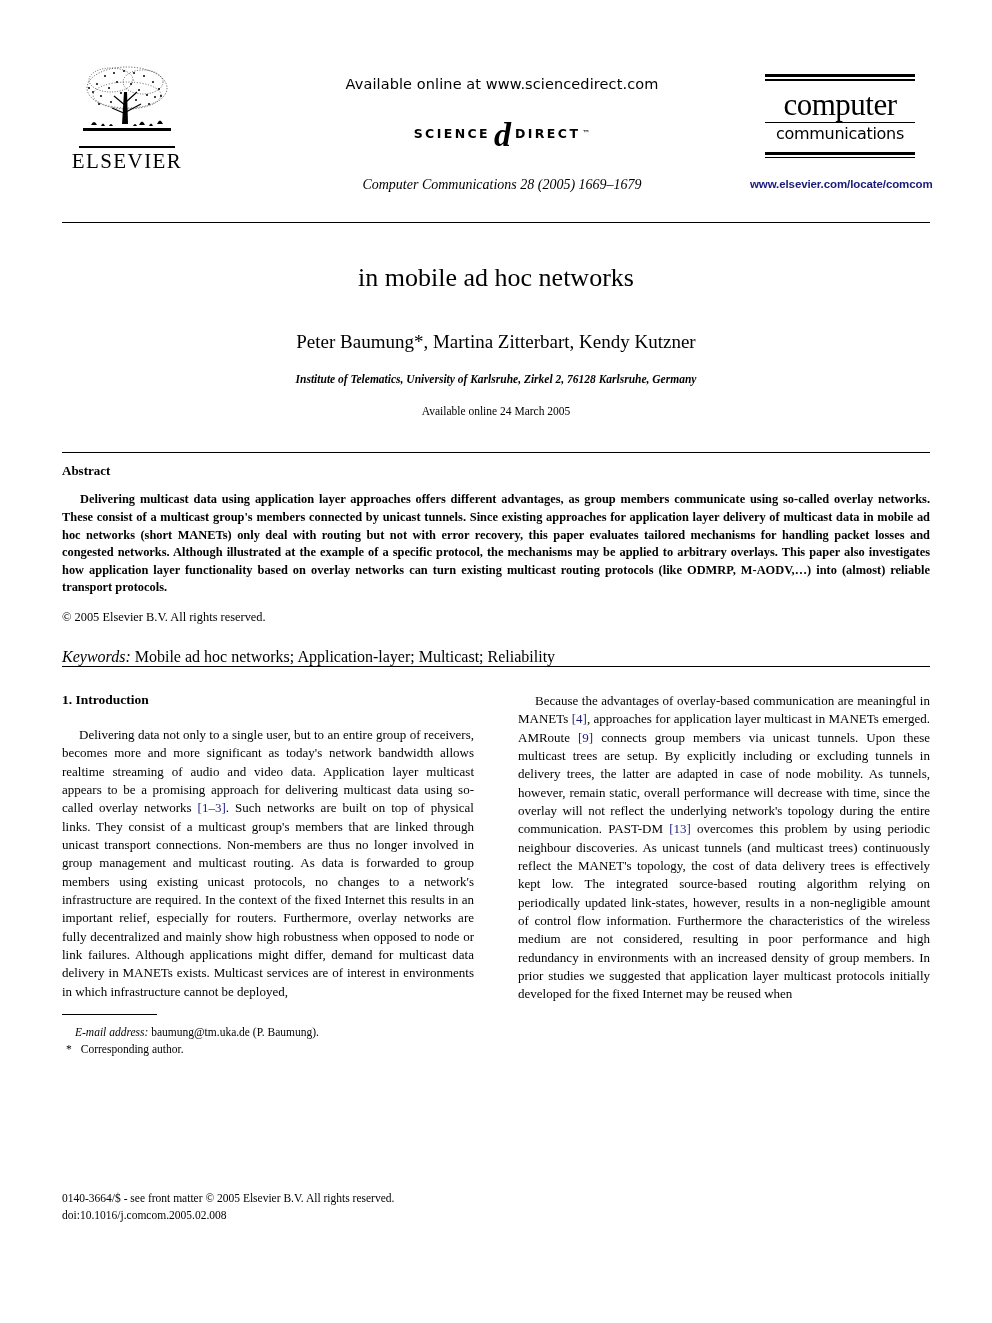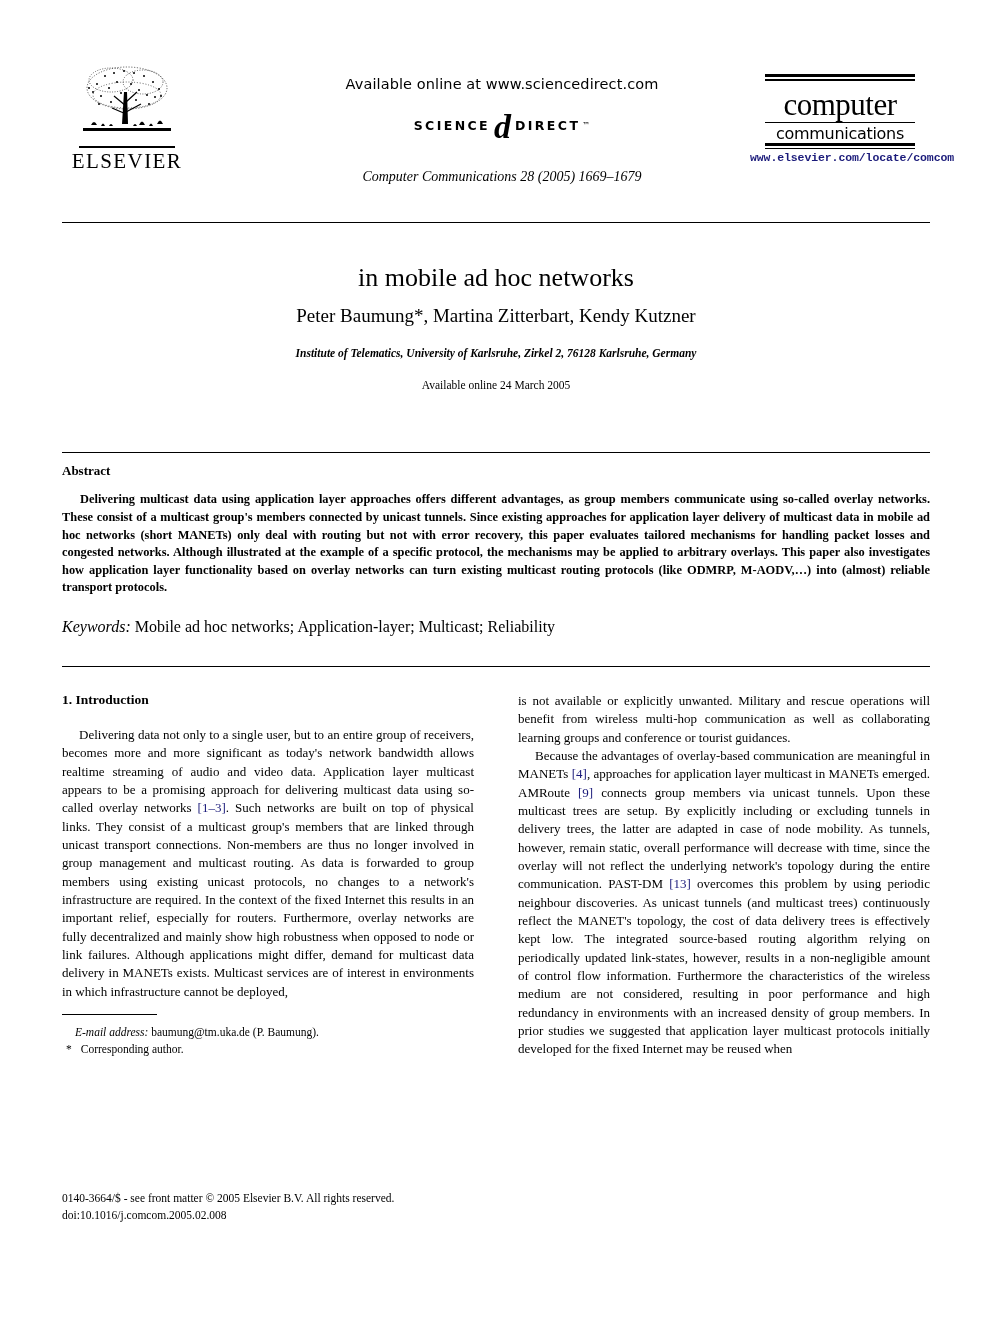--- a/index.html
+++ b/index.html
@@ -57,21 +57,21 @@
     width: 420px;
     text-align: center;
   }
   .sd-avail {
     font-family: "DejaVu Sans", sans-serif;
     font-size: 14.5px;
     letter-spacing: 0.1px;
     white-space: nowrap;
   }
   .sd-logo {
-    margin-top: 20px;
+    margin-top: 28px;
     display: flex;
     align-items: center;
     justify-content: center;
     gap: 2px;
   }
   .sd-word {
     font-family: "DejaVu Sans", sans-serif;
     font-weight: bold;
     font-size: 12.5px;
     letter-spacing: 2.4px;
@@ -119,24 +119,25 @@
     line-height: 1.04;
     margin-top: 8px;
     letter-spacing: -0.5px;
   }
   .cc-midrule { width: 150px; height: 1.5px; background: #000; margin: 1px auto 2px auto; }
   .cc-comms {
     font-family: "DejaVu Sans", sans-serif;
     font-size: 16px;
     letter-spacing: -0.3px;
     line-height: 1.1;
+    margin-bottom: 9px;
   }
   .cc-url {
-    margin-top: 2px;
-    font-family: Liberation Mono, monospace;
+    margin-top: 20px;
+    font-family: Liberation Sans, sans-serif;
     font-weight: bold;
     font-size: 11.5px;
     color: #1a1a7a;
     letter-spacing: -0.1px;
     white-space: nowrap;
   }
 
   
   .rule-full {
     position: absolute;
@@ -152,21 +153,21 @@
     text-align: center;
   }
   .paper-title {
     font-family: "Liberation Serif", serif;
     font-size: 26px;
     line-height: 1.28;
     font-weight: normal;
     margin: 0;
   }
   .authors {
-    margin-top: 10px;
+    margin-top: 36px;
     font-family: "Liberation Serif", serif;
     font-size: 19px;
   }
   .affiliation {
     margin-top: 20px;
     font-family: "Liberation Serif", serif;
     font-style: italic;
     font-weight: bold;
     font-size: 11.5px;
   }
@@ -362,20 +363,21 @@
     <div class="dates">
       <div>Available online 24 March 2005</div>
     </div>
   </div>
 
   <div class="rule-full" style="top:452px;"></div>
 
   <div class="abstract-sec">
     <div class="abstract-head">Abstract</div>
     <p class="abstract-body">Delivering multicast data using application layer approaches offers different advantages, as group members communicate using so-called overlay networks. These consist of a multicast group's members connected by unicast tunnels. Since existing approaches for application layer delivery of multicast data in mobile ad hoc networks (short MANETs) only deal with routing but not with error recovery, this paper evaluates tailored mechanisms for handling packet losses and congested networks. Although illustrated at the example of a specific protocol, the mechanisms may be applied to arbitrary overlays. This paper also investigates how application layer functionality based on overlay networks can turn existing multicast routing protocols (like ODMRP, M-AODV,…) into (almost) reliable transport protocols.</p>
+    <div class="abstract-copy">© 2005 Elsevier B.V. All rights reserved.</div>
     <div class="keywords">
       <i>Keywords:</i>
       <span>Mobile ad hoc networks; Application-layer; Multicast; Reliability</span>
     </div>
   </div>
 
   <div class="rule-full" style="top:666px;"></div>
 
   <div class="columns">
 
@@ -384,21 +386,20 @@
       <p class="para"><span>Delivering data not only to a single user, but to an entire group of receivers, becomes more and more significant as today's network bandwidth allows realtime streaming of audio and video data. Application layer multicast appears to be a promising approach for delivering multicast data using so-called overlay networks </span><span class="ref">[1–3]</span><span>. Such networks are built on top of physical links. They consist of a multicast group's members that are linked through unicast transport connections. Non-members are thus no longer involved in group management and multicast routing. As data is forwarded to group members using existing unicast protocols, no changes to a network's infrastructure are required. In the context of the fixed Internet this results in an important relief, especially for routers. Furthermore, overlay networks are fully decentralized and mainly show high robustness when opposed to node or link failures. Although applications might differ, demand for multicast data delivery in MANETs exists. Multicast services are of interest in environments in which infrastructure cannot be deployed,</span></p>
 
       <div class="footnote-rule"></div>
       <div class="footnote">
         <div><i>E-mail address:</i> <span>baumung@tm.uka.de (P. Baumung).</span></div>
         <div><span class="star">*</span><span>Corresponding author.</span></div>
       </div>
     </div>
 
     <div class="col col-right">
-      <p class="para cont">is not available or explicitly unwanted. Military and rescue operations will benefit from wireless multi-hop communication as well as collaborating learning groups and conference or tourist guidances.</p>
       <p class="para"><span>Because the advantages of overlay-based communication are meaningful in MANETs </span><span class="ref">[4]</span><span>, approaches for application layer multicast in MANETs emerged. AMRoute </span><span class="ref">[9]</span><span> connects group members via unicast tunnels. Upon these multicast trees are setup. By explicitly including or excluding tunnels in delivery trees, the latter are adapted in case of node mobility. As tunnels, however, remain static, overall performance will decrease with time, since the overlay will not reflect the underlying network's topology during the entire communication. PAST-DM </span><span class="ref">[13]</span><span> overcomes this problem by using periodic neighbour discoveries. As unicast tunnels (and multicast trees) continuously reflect the MANET's topology, the cost of data delivery trees is effectively kept low. The integrated source-based routing algorithm relying on periodically updated link-states, however, results in a non-negligible amount of control flow information. Furthermore the characteristics of the wireless medium are not considered, resulting in poor performance and high redundancy in environments with an increased density of group members. In prior studies we suggested that application layer multicast protocols initially developed for the fixed Internet may be reused when</span></p>
     </div>
   </div>
 
   <div class="imprint">
     <div>0140-3664/$ - see front matter © 2005 Elsevier B.V. All rights reserved.</div>
     <div>doi:10.1016/j.comcom.2005.02.008</div>
   </div>
 
 </div>

